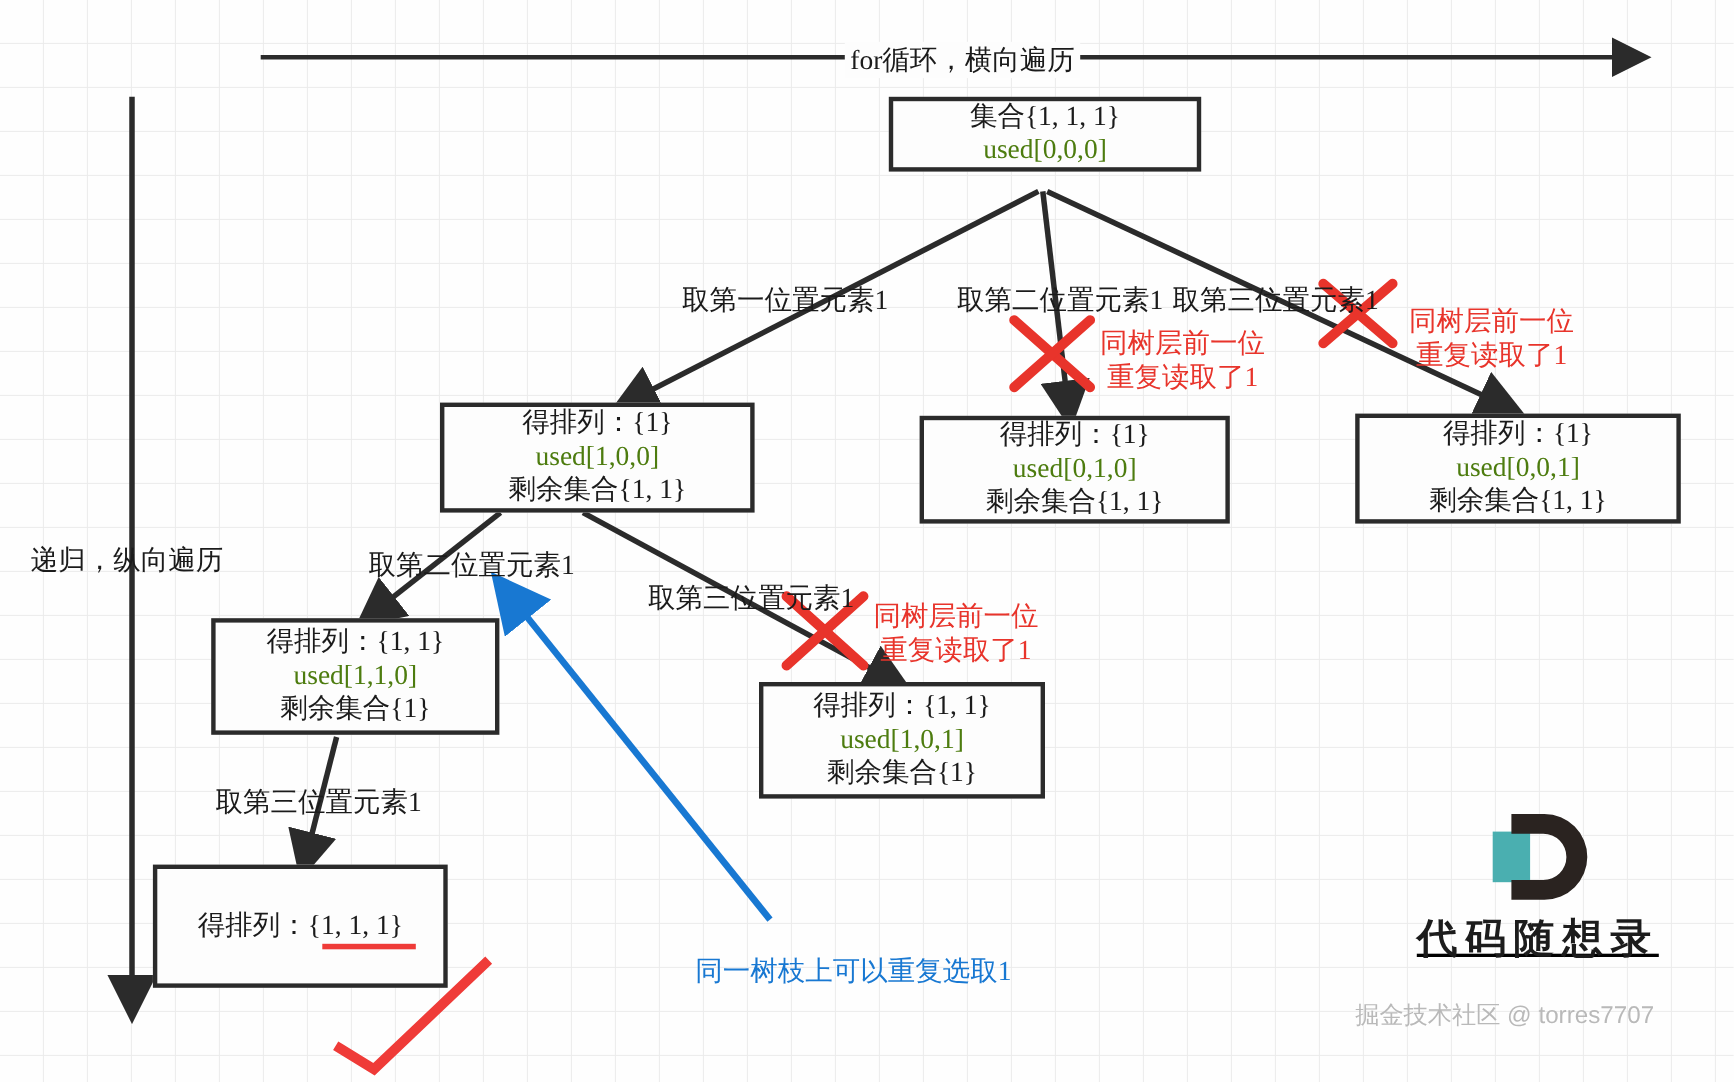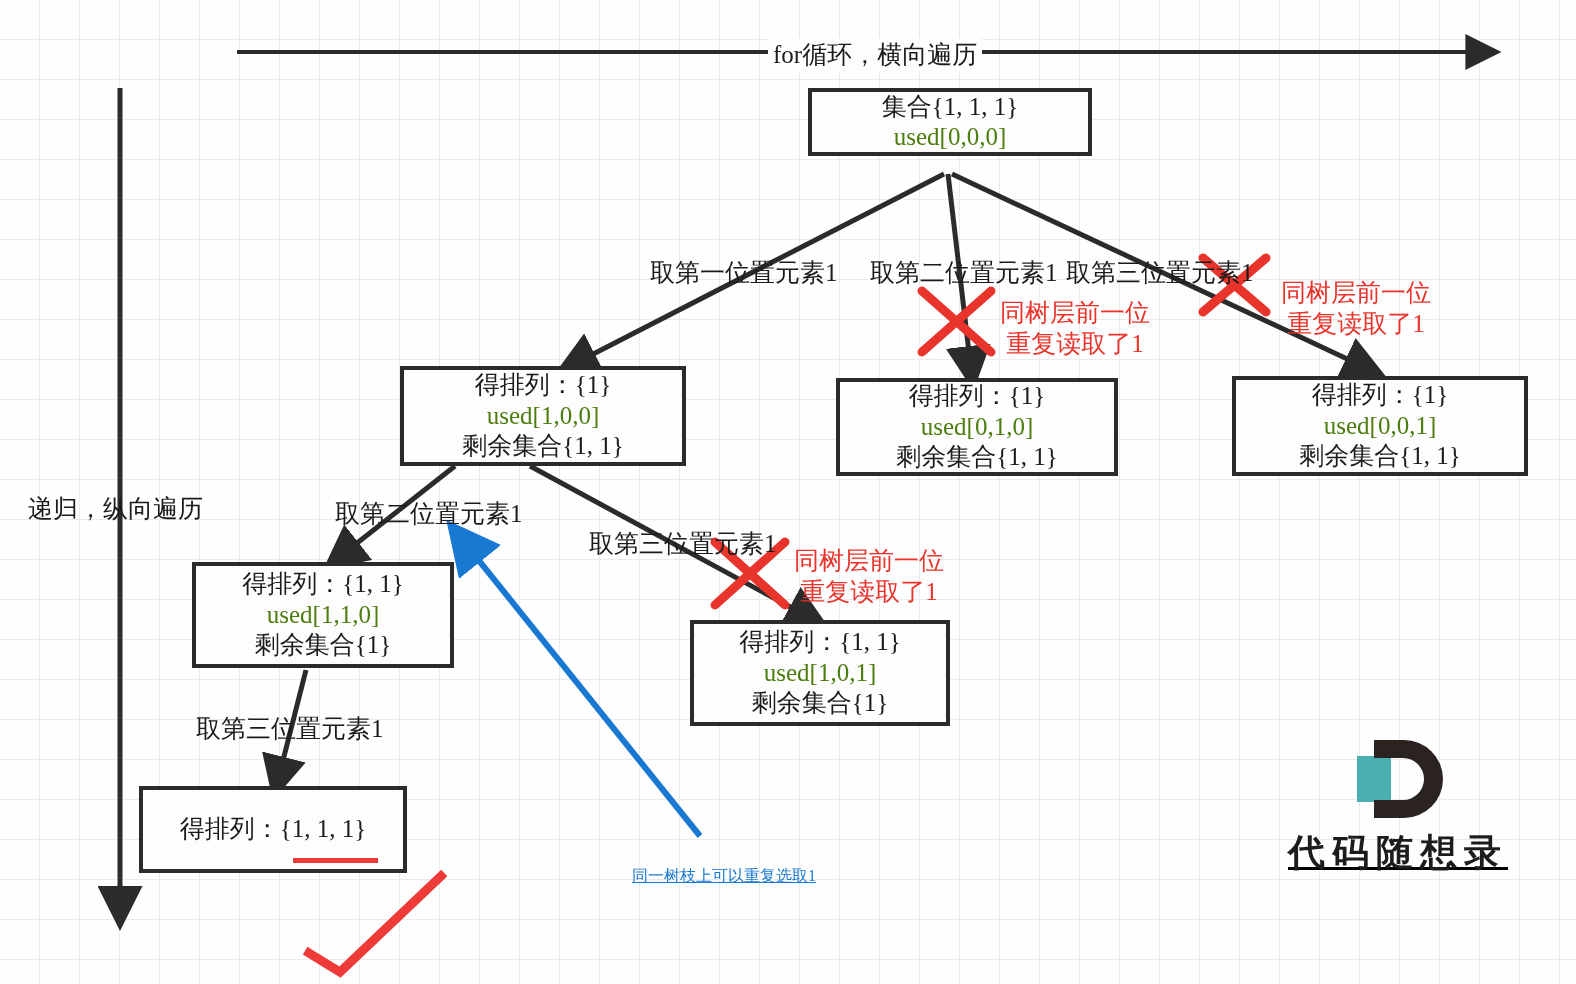--- a/index.html
+++ b/index.html
@@ -58,24 +58,23 @@
     color: #e8342b;
     font-size: 25px;
     white-space: nowrap;
     line-height: 1.25;
     text-align: center;
     z-index: 5;
   }
   .label-blue {
     position: absolute;
     color: #1878d2;
-    font-size: 16px;
+    font-size: 25px;
     white-space: nowrap;
     z-index: 5;
-    text-decoration: underline;
   }
   .watermark {
     position: absolute;
     color: #b9b9b9;
     font-size: 22px;
     white-space: nowrap;
     font-family: "Liberation Sans", sans-serif;
     z-index: 4;
   }
   .brand {
@@ -186,27 +185,27 @@
     <div class="line-used">used[1,1,0]</div>
     <div>剩余集合{1}</div>
   </div>
 
   <div class="node" style="left:690px; top:620px; width:260px; height:106px;">
     <div>得排列：{1, 1}</div>
     <div class="line-used">used[1,0,1]</div>
     <div>剩余集合{1}</div>
   </div>
 
-  <div class="node" style="left:139px; top:786px; width:268px; height:87px;">
+  <div class="node" style="left:139px; top:786px; width:268px; height:112px;">
     <div>得排列：{1, 1, 1}</div>
   </div>
 
   <div class="redline" style="left:293px; top:858px; width:85px; height:5px;"></div>
 
-  <div class="label" style="left:650px; top:256px;">取第一位置元素1</div>
+  <div class="label" style="left:620px; top:256px;">取第一位置元素1</div>
   <div class="label" style="left:870px; top:256px;">取第二位置元素1</div>
   <div class="label" style="left:1066px; top:256px;">取第三位置元素1</div>
   <div class="label" style="left:335px; top:497px;">取第二位置元素1</div>
   <div class="label" style="left:589px; top:527px;">取第三位置元素1</div>
   <div class="label" style="left:196px; top:712px;">取第三位置元素1</div>
 
   <div class="label-red" style="left:1000px; top:297px;">
     <div>同树层前一位</div>
     <div>重复读取了1</div>
   </div>
@@ -226,14 +225,15 @@
   <div class="brand" style="left:1288px; top:736px; width:220px;">
     <div class="brand-mark">
       <svg viewBox="0 0 104 86" width="104" height="86">
         <rect x="11" y="20" width="34" height="46" fill="#4aafb0"></rect>
         <path d="M28 4 H58 A39 39 0 0 1 58 82 H28 V64 H57 A21 21 0 0 0 57 22 H28 Z" fill="#2a2320"></path>
       </svg>
     </div>
     <div class="brand-text">代码随想录</div>
   </div>
 
+  <div class="watermark" style="left:1232px; top:908px;">掘金技术社区 @ torres7707</div>
 
 </div>
 
 </body></html>

